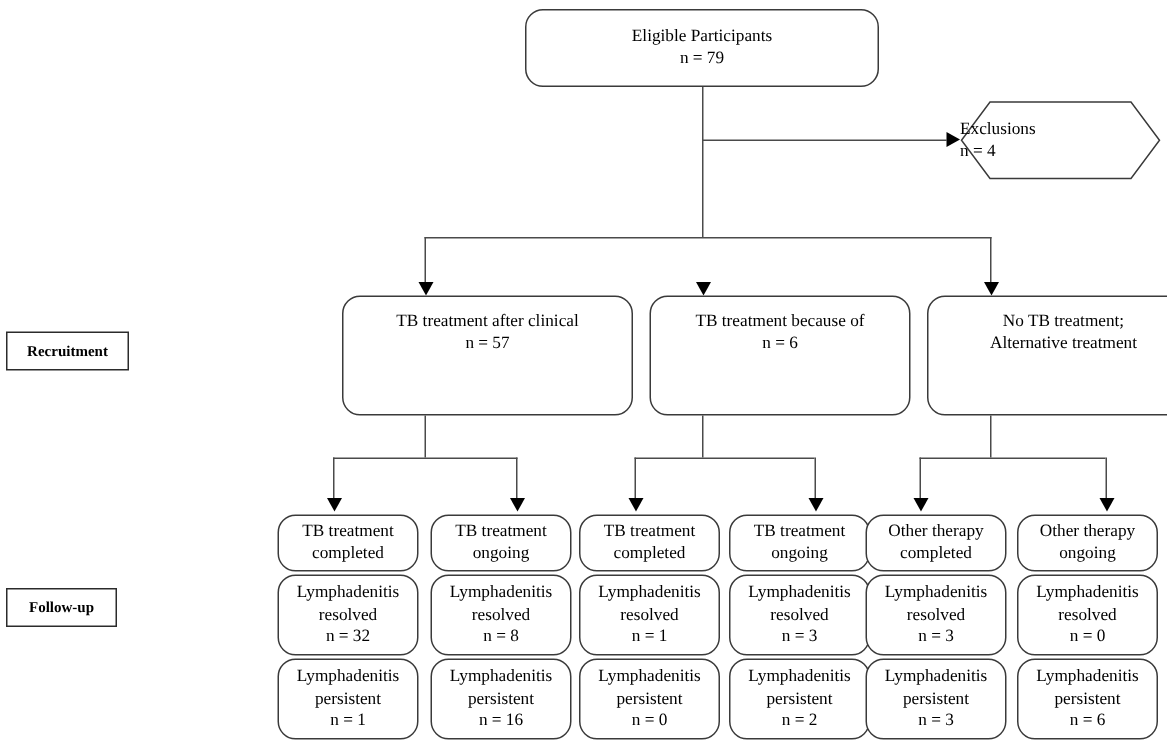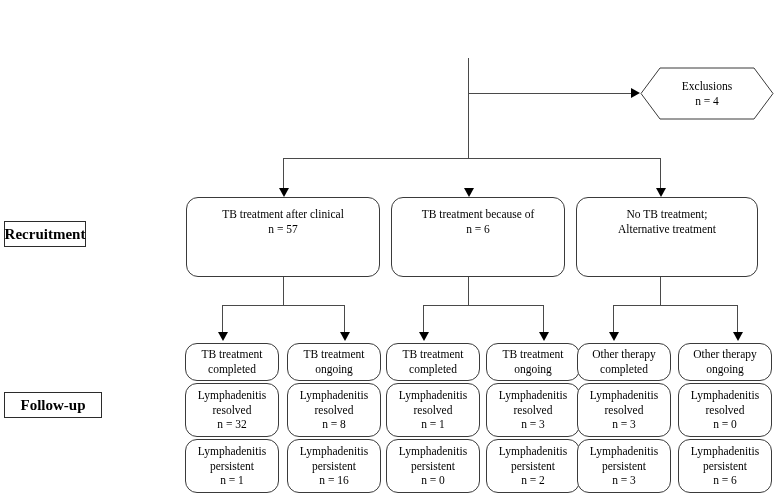--- a/index.html
+++ b/index.html
@@ -24,36 +24,36 @@
     box-sizing: border-box;
     border: 1px solid #3a3a3a;
     border-radius: 12px;
     background: #ffffff;
     text-align: center;
     font-size: 11.5px;
     line-height: 1.27;
     color: #000;
   }
   .rbox .txt { display: block; }
-  .rbox.top-align { padding-top: 9px; }
+  .rbox.top-align { padding-top: 9px; margin-left: 42px; }
   .rbox.mid {
     display: flex;
     flex-direction: column;
     align-items: center;
     justify-content: center;
   }
   .sqbox {
     position: absolute;
     box-sizing: border-box;
     border: 1px solid #2b2b2b;
     background: #ffffff;
     display: flex;
     align-items: center;
     justify-content: center;
-    font-size: 15px;
+    font-size: 10px;
     font-weight: bold;
     color: #000;
   }
   .hexbox {
     position: absolute;
     box-sizing: border-box;
     background: #ffffff;
     font-size: 11.5px;
     line-height: 1.3;
     text-align: center;
@@ -62,21 +62,21 @@
     position: absolute;
     left: 0; top: 0;
     width: 100%; height: 100%;
   }
   .hexbox .hextext {
     position: relative;
     width: 100%;
     height: 100%;
     display: flex;
     flex-direction: column;
-    align-items: center;
+    align-items: flex-start;
     justify-content: center;
   }
   
   .vline {
     position: absolute;
     width: 1px;
     background: #4a4a4a;
   }
   .hline {
     position: absolute;
@@ -97,20 +97,24 @@
     border-bottom: 5px solid transparent;
     border-left: 9px solid #000000;
   }
   .n-line { white-space: nowrap; }
 </style>
 </head>
 <body>
 
 <div id="canvas">
 
+  <div class="rbox mid" style="left:350px; top:6px; width:236px; height:52px;">
+    <span class="txt">Eligible  Participants</span>
+    <span class="txt n-line">n = 79</span>
+  </div>
 
   <div class="vline" style="left:468px; top:58px; width:1px; height:100px;"></div>
 
   <div class="hline" style="left:468px; top:93px; width:163px; height:1px;"></div>
   <div class="arrow-right" style="left:631px; top:88px;"></div>
 
   <div class="hexbox" style="left:640px; top:67px; width:134px; height:53px;">
     <svg class="hexsvg" viewBox="0 0 134 53" preserveAspectRatio="none">
       <polygon points="20,1 114,1 133,26.5 114,52 20,52 1,26.5" fill="#ffffff" stroke="#3a3a3a" stroke-width="1" vector-effect="non-scaling-stroke"></polygon>
     </svg>
@@ -123,21 +127,21 @@
   <div class="hline" style="left:283px; top:158px; width:378px; height:1px;"></div>
   <div class="vline" style="left:283px; top:158px; width:1px; height:31px;"></div>
   <div class="vline" style="left:660px; top:158px; width:1px; height:31px;"></div>
   <div class="arrow-down" style="left:279px; top:188px;"></div>
   <div class="arrow-down" style="left:464px; top:188px;"></div>
   <div class="arrow-down" style="left:656px; top:188px;"></div>
 
   <div class="sqbox" style="left:4px; top:221px; width:82px; height:26px;">
     <span>Recruitment</span>
   </div>
-  <div class="sqbox" style="left:4px; top:392px; width:98px; height:26px;">
+  <div class="sqbox" style="left:4px; top:392px; width:74px; height:26px;">
     <span>Follow-up</span>
   </div>
 
   <div class="rbox top-align" style="left:186px; top:197px; width:194px; height:80px;">
     <span class="txt">TB treatment after clinical</span>
     <span class="txt n-line">n = 57</span>
   </div>
 
   <div class="rbox top-align" style="left:391px; top:197px; width:174px; height:80px;">
     <span class="txt">TB treatment because of</span>

